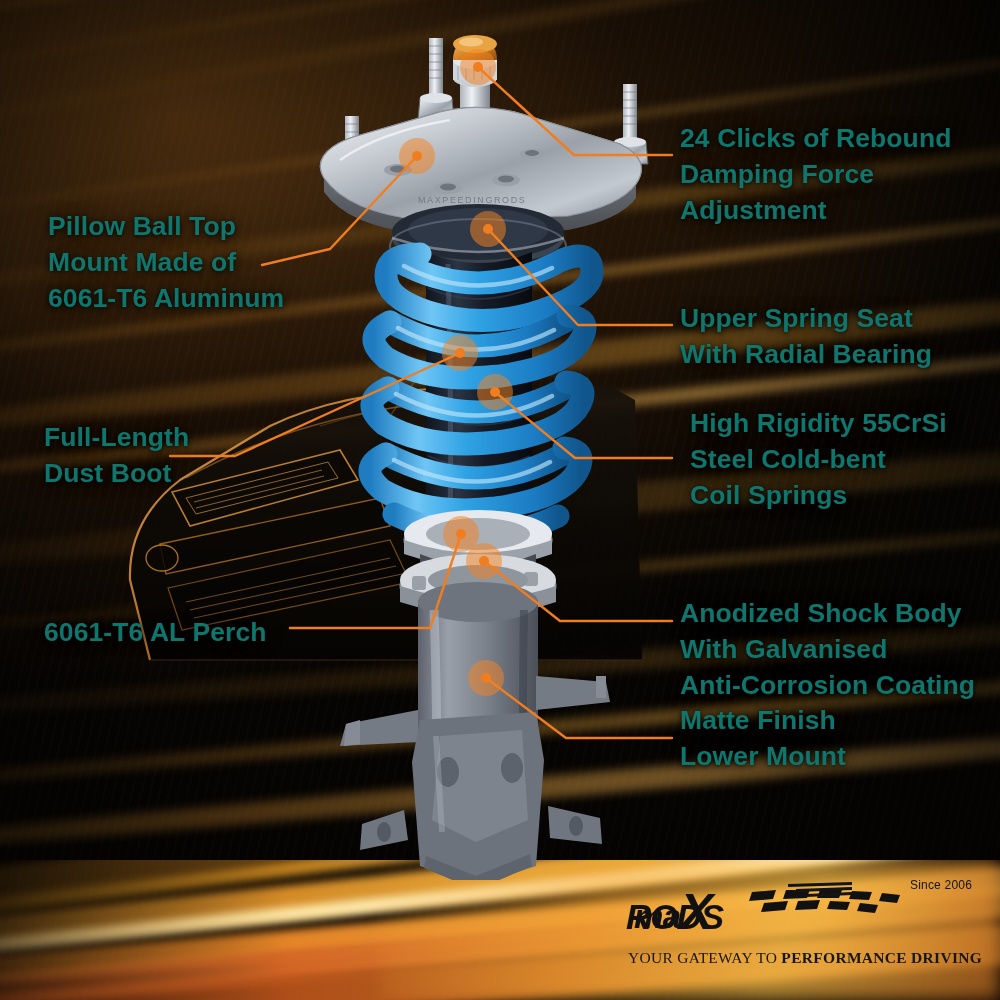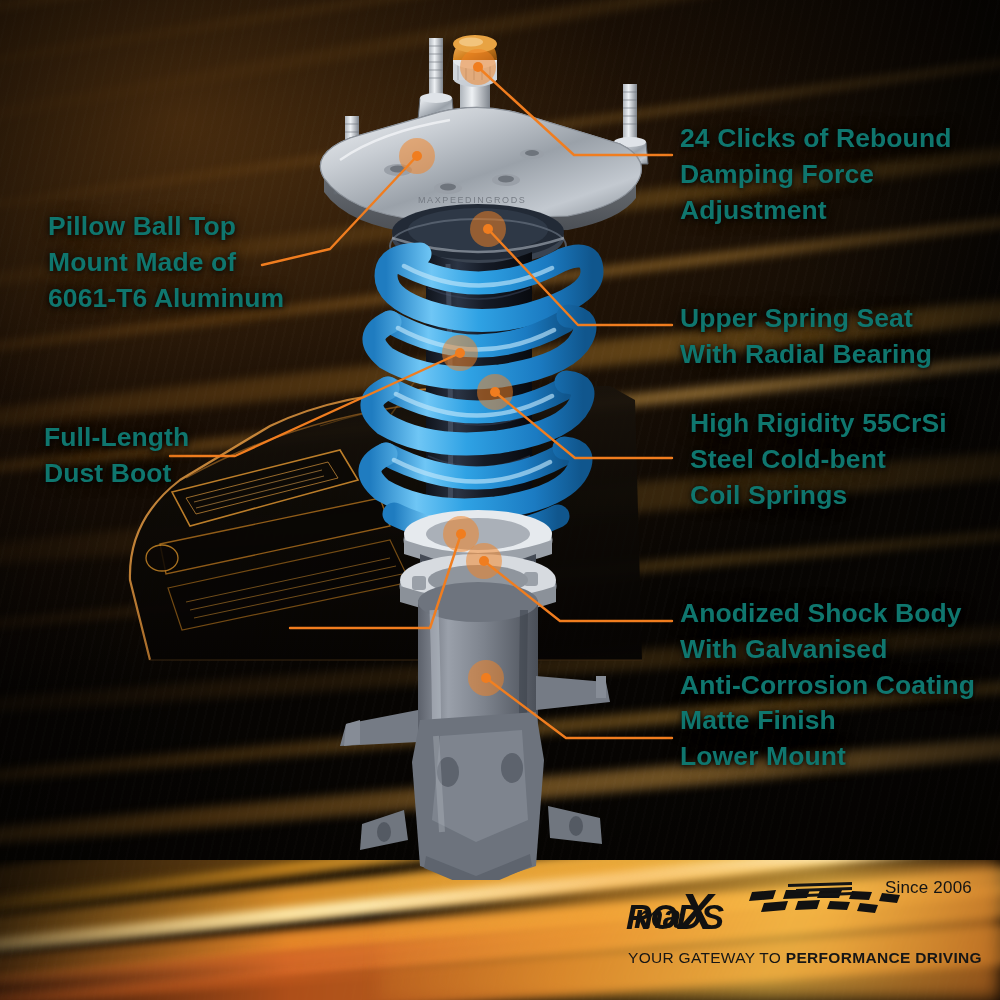--- a/index.html
+++ b/index.html
@@ -54,24 +54,24 @@
 
   
   .logo{ position:absolute; right:26px; bottom:34px; width:348px; height:72px; }
   .logo-row{ position:relative; height:44px; }
   .logo-txt{ position:absolute; left:0; bottom:0; font-style:italic; font-weight:bold;
      color:#111; letter-spacing:-.5px; }
   .l-ma{ font-size:33px; left:8px; bottom:2px; }
   .l-x{ font-size:50px; left:54px; bottom:-3px; font-weight:bold; }
   .l-peed{ font-size:33px; left:103px; bottom:2px; }
   .l-rods{ font-size:35px; right:0px; bottom:1px; letter-spacing:-1px; }
-  .since{ position:absolute; right:2px; top:-16px; font-size:17px; font-style:normal;
+  .since{ position:absolute; right:2px; top:-16px; font-size:12px; font-style:normal;
      font-weight:400; color:#141414; letter-spacing:.2px; }
   .tagline{ position:absolute; left:2px; bottom:-1px; width:346px; text-align:center;
-     font-size:15.5px; color:#161616; letter-spacing:.3px; white-space:nowrap; }
+     font-size:15.5px; color:#161616; letter-spacing:.3px; white-space:nowrap;font-family:Liberation Serif, serif; }
   .tagline b{ font-weight:bold; }
   .flagwrap{ position:absolute; left:120px; top:-4px; }
   .speedlines{ position:absolute; right:118px; top:-13px; }
 </style>
 </head>
 <body>
 
 <div id="stage">
 
   <div class="bg-base"></div>
@@ -420,20 +420,21 @@
   <div class="label right" style="top:300px;">Upper Spring Seat
 With Radial Bearing</div>
 
   <div class="label right" style="top:405px;margin-left:10px;">High Rigidity 55CrSi
 Steel Cold-bent
 Coil Springs</div>
 
   <div class="label left" style="left:44px; top:419px; width:300px;">Full-Length
 Dust Boot</div>
 
+  <div class="label left" style="left:44px; top:614px; width:320px;">6061-T6 AL Perch</div>
 
   <div class="label right" style="top:570px;margin-top:25px;">Anodized Shock Body
 With Galvanised
 Anti-Corrosion Coating</div>
 
   <div class="label right" style="top:702px;">Matte Finish
 Lower Mount</div>
 
   <div class="logo">
     <div class="logo-row">

